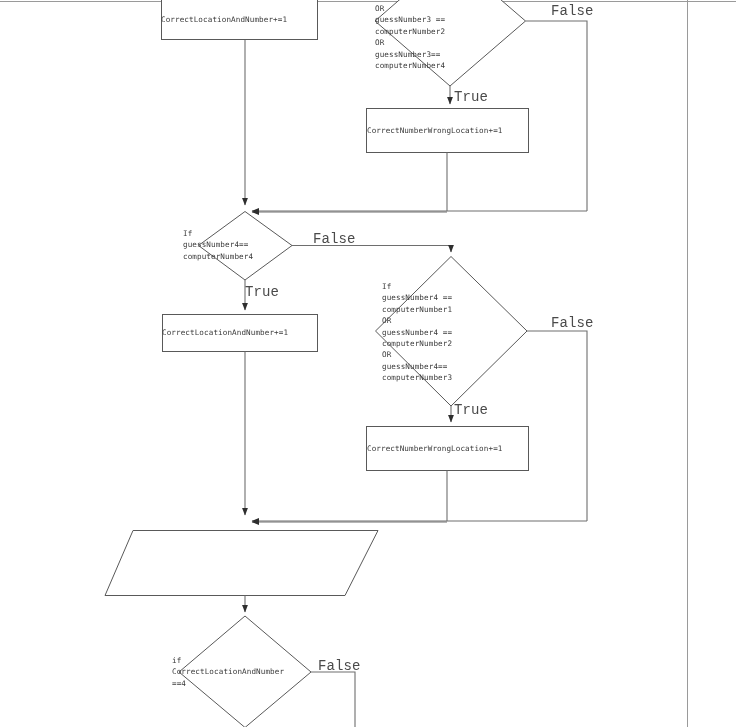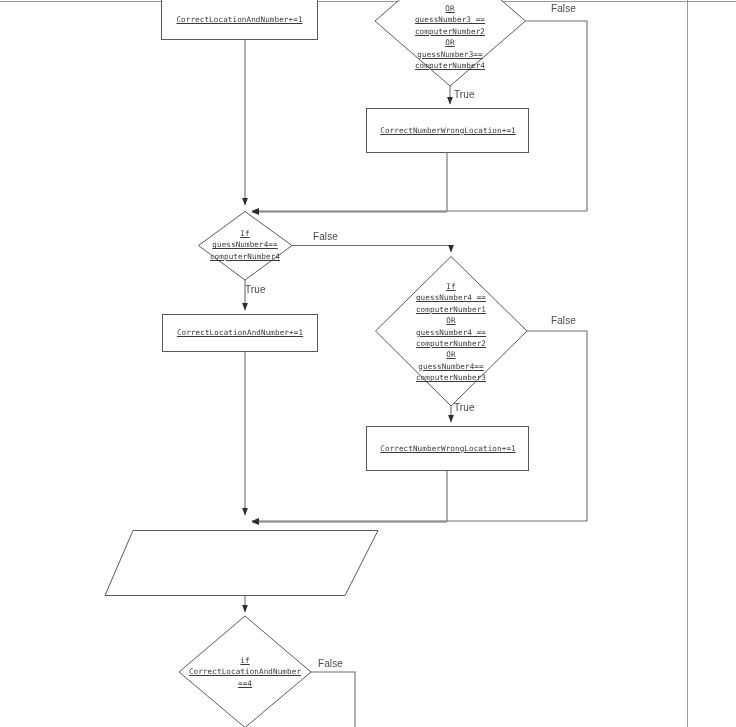--- a/index.html
+++ b/index.html
@@ -23,30 +23,28 @@
     top: 0;
     width: 736px;
     height: 727px;
   }
   .node-text {
     position: absolute;
     font-family: "DejaVu Sans Mono", "Liberation Mono", monospace;
     font-size: 7.6px;
     line-height: 11.4px;
     color: #3a3a3a;
-    text-align: center;
     white-space: pre;
     letter-spacing: 0.1px;
     pointer-events: none;
-    text-decoration: underline;
   }
   .edge-label {
     position: absolute;
-    font-family: Liberation Sans, sans-serif;
-    font-size: 10px;
+    font-family: Liberation Mono, monospace;
+    font-size: 14px;
     color: #4a4a4a;
     white-space: pre;
     letter-spacing: 0.1px;
   }
   .hit {
     position: absolute;
   }
 </style>
 </head>
 <body>

